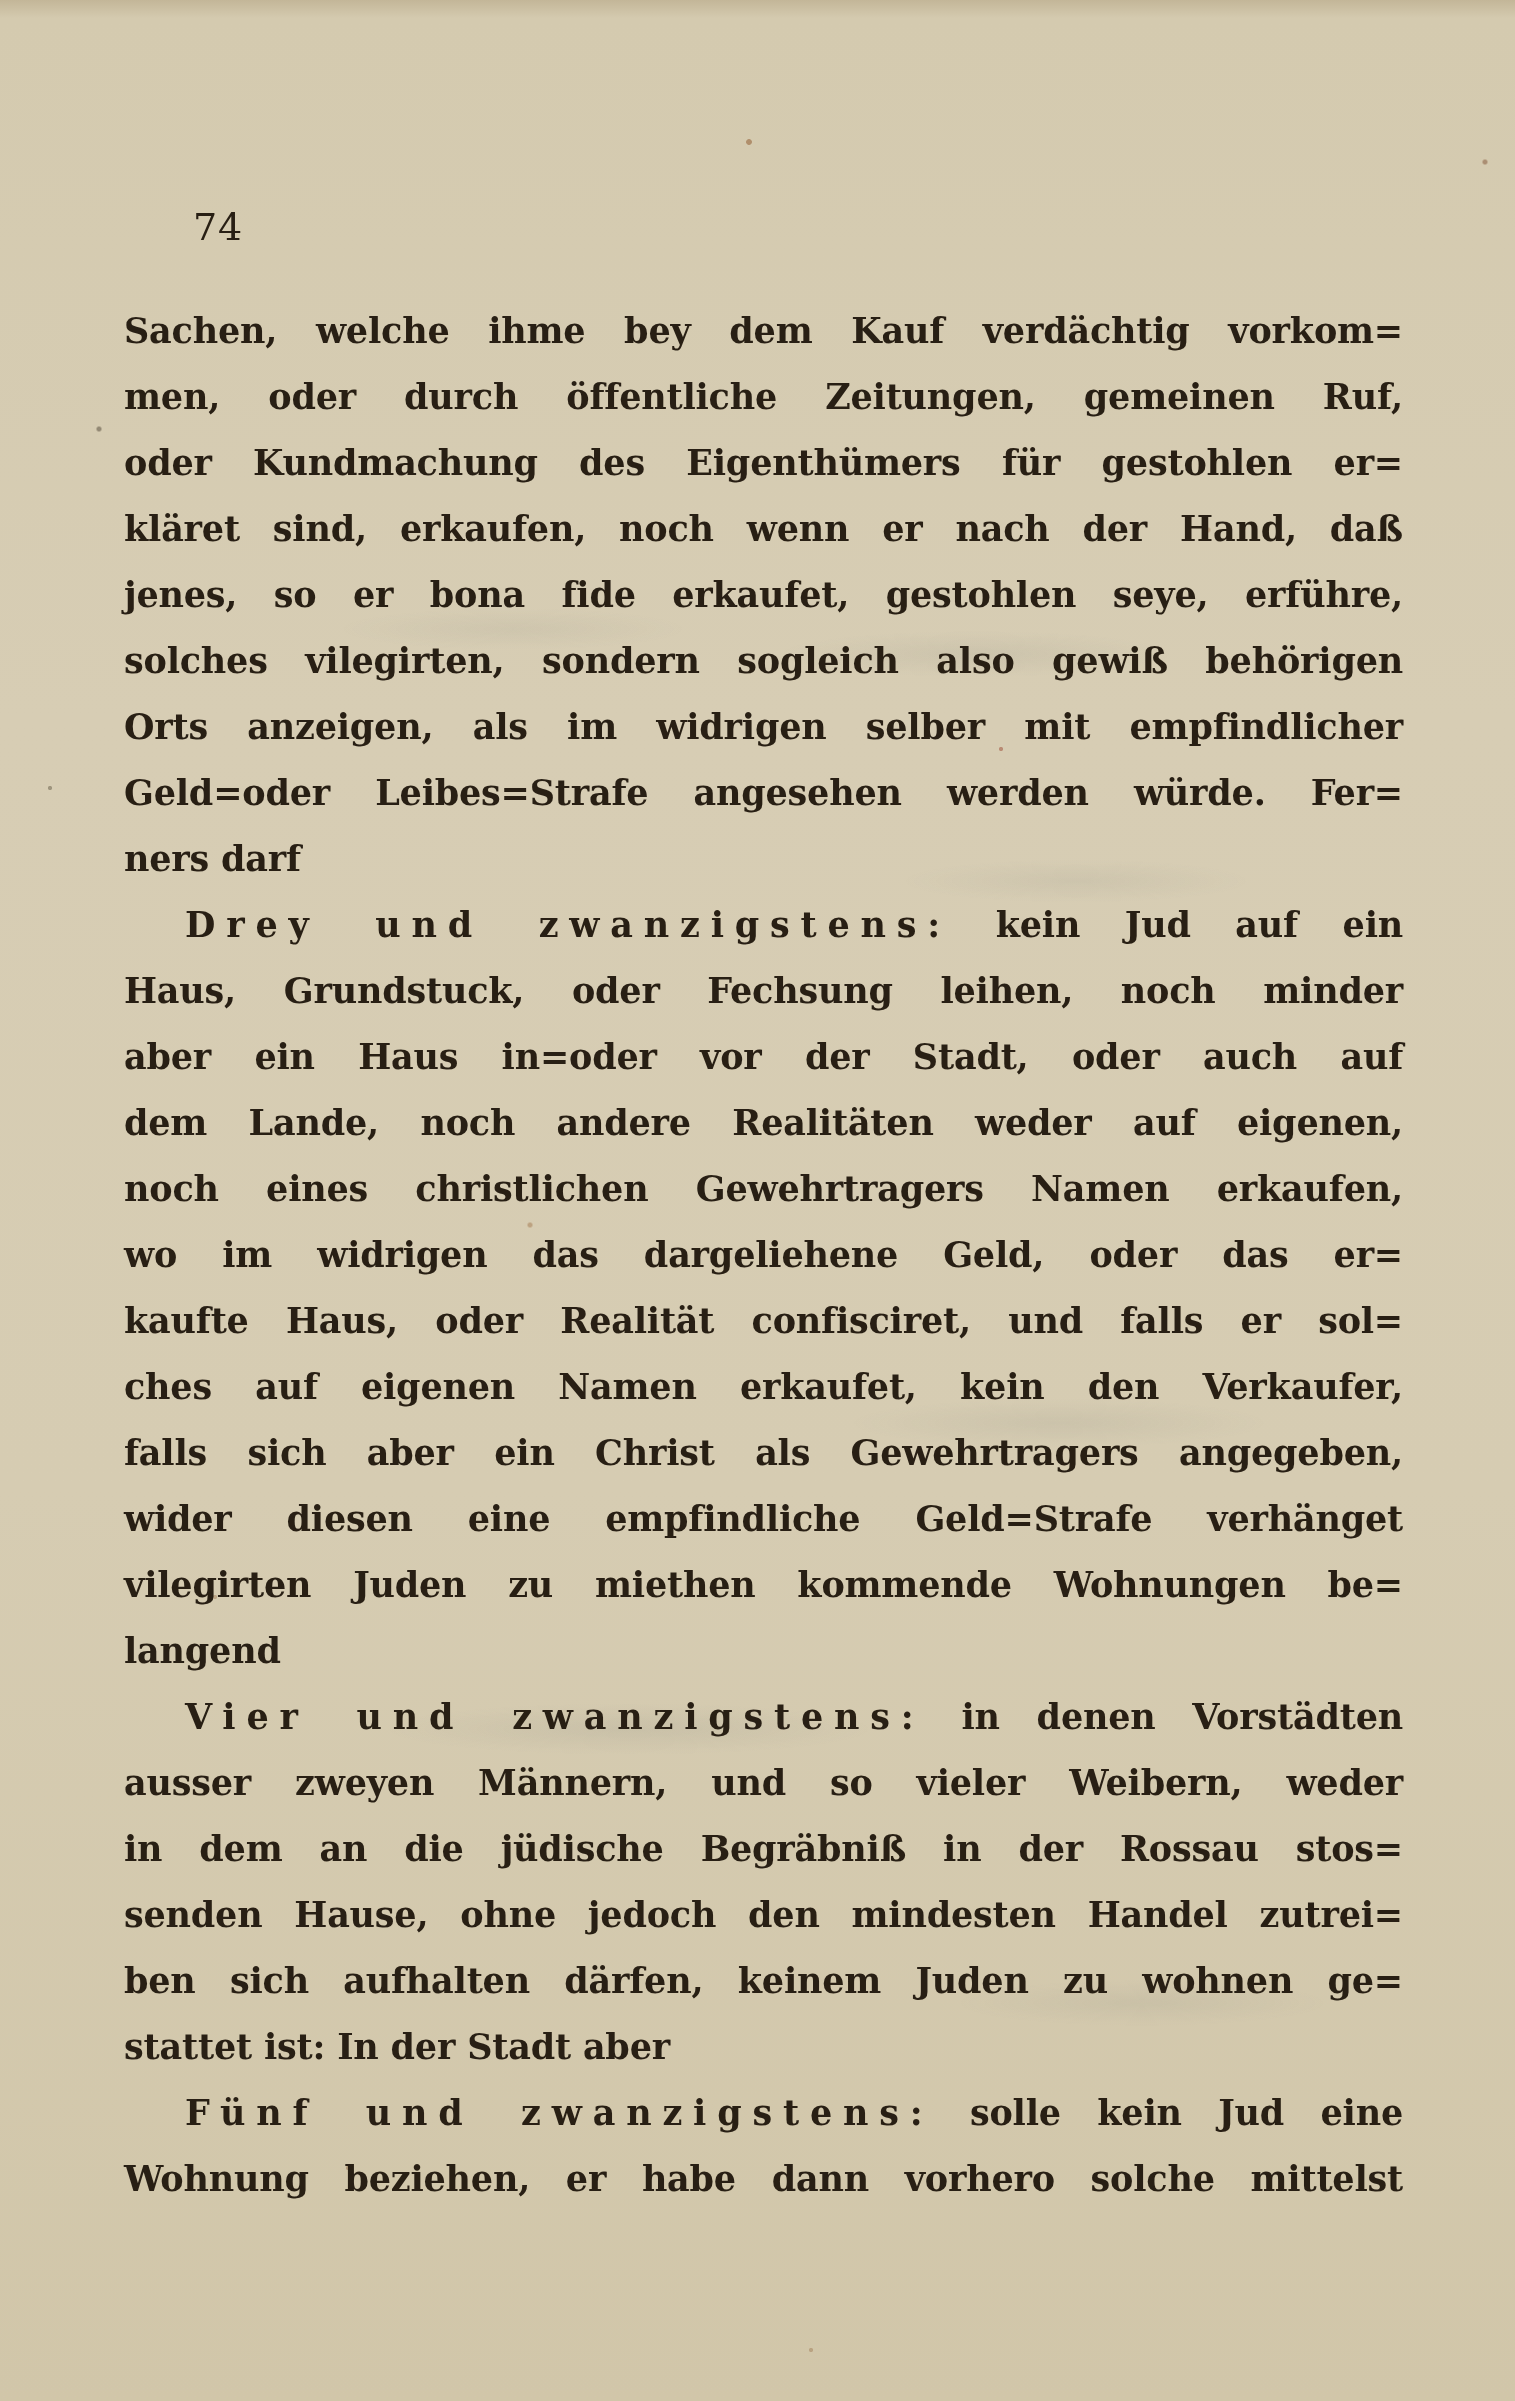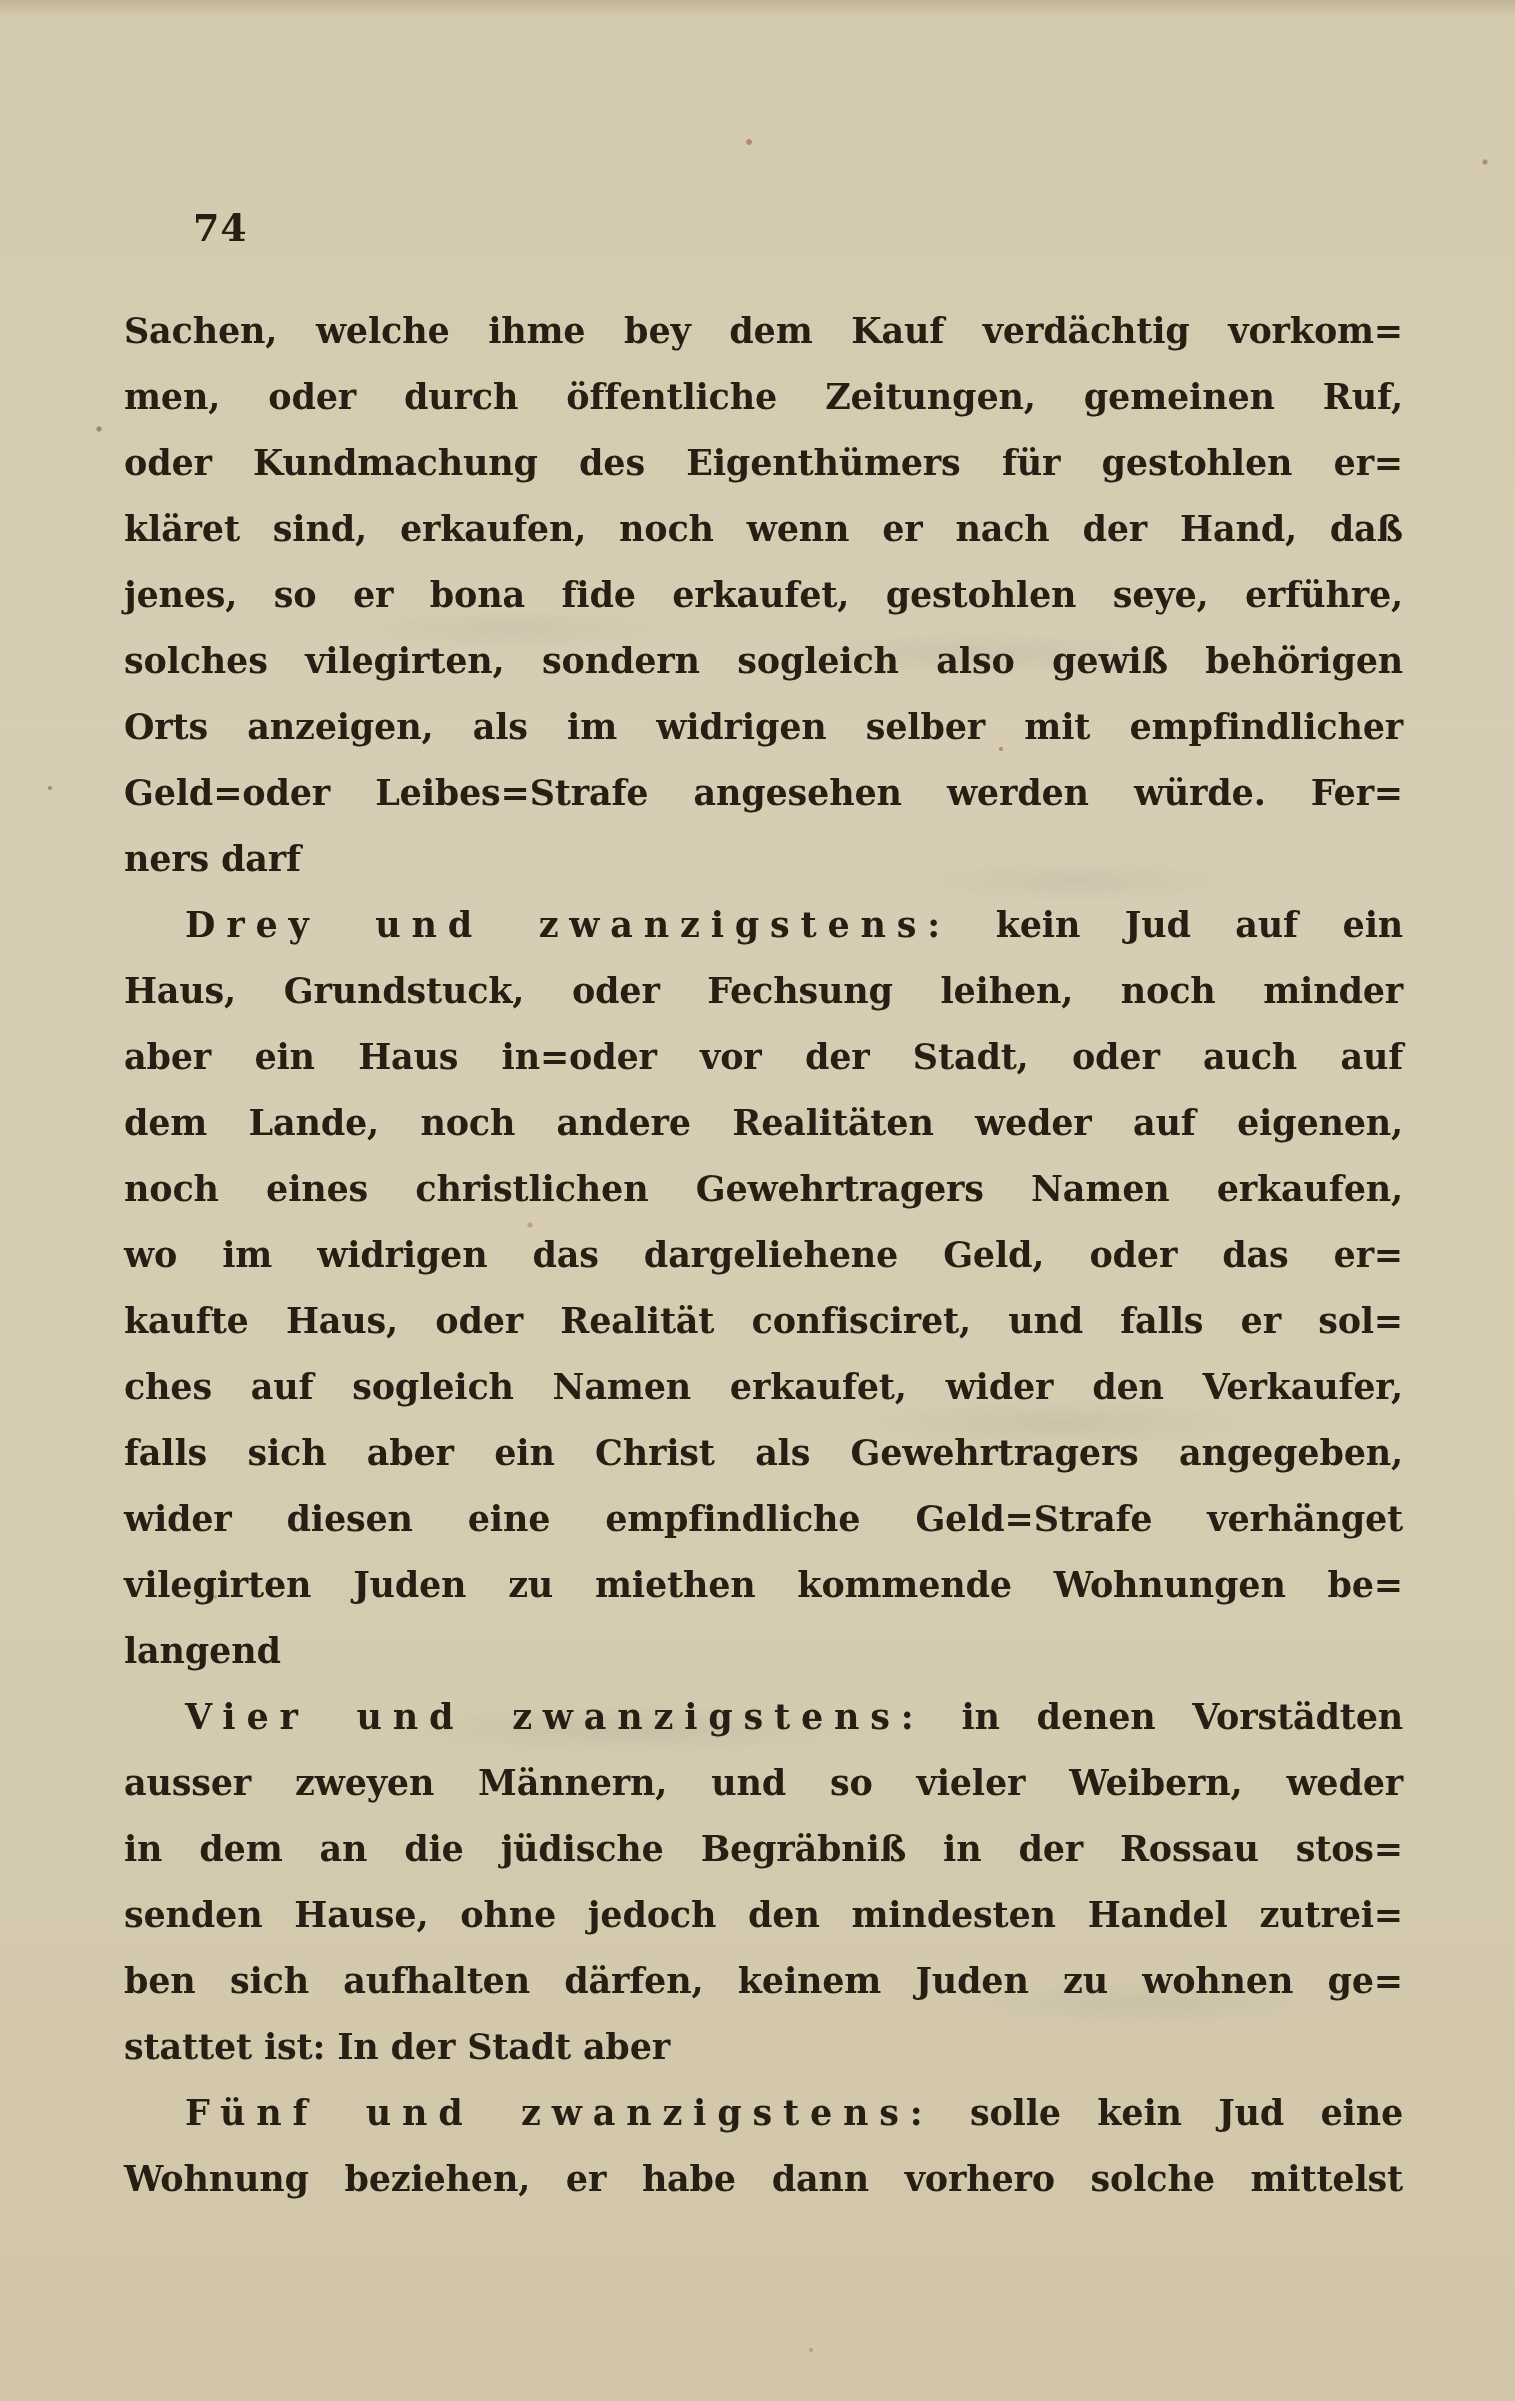--- a/index.html
+++ b/index.html
@@ -26,21 +26,21 @@
       radial-gradient(ellipse 265px 33px at 1142px 2003px, rgba(105,110,105,.09), transparent 70%),
       radial-gradient(ellipse 248px 30px at 513px 629px, rgba(105,110,105,.08), transparent 70%),
       
       linear-gradient(180deg, #c3b698 0px, #d4caaf 18px, #d7cdb4 30%, #d6ccb2 62%, #d1c6a9 100%);
     background-color:#d5cbb1;
     font-family:"DejaVu Serif", serif;
     color:#281f14;
   }
   .page-number{
     position:absolute;left:193px;top:205px;
-    font-size:38px;font-weight:700;letter-spacing:0.8px;
+    font-size:38px;font-weight:400;letter-spacing:0.8px;
   }
   .text-block{
     position:absolute;left:124px;top:298px;width:1279px;
   }
   .line{
     height:66px;line-height:66px;
     font-size:35px;font-weight:700;letter-spacing:-0.2px;
     white-space:nowrap;
     text-align:justify;text-align-last:justify;
     text-rendering:optimizeLegibility;
@@ -66,21 +66,21 @@
   <div class="line short">ners darf</div>
   <div class="line indent">
     <span class="spaced">Drey und zwanzigstens:</span><span> kein Jud auf ein</span>
   </div>
   <div class="line">Haus, Grundstuck, oder Fechsung leihen, noch minder</div>
   <div class="line">aber ein Haus in=oder vor der Stadt, oder auch auf</div>
   <div class="line">dem Lande, noch andere Realitäten weder auf eigenen,</div>
   <div class="line">noch eines christlichen Gewehrtragers Namen erkaufen,</div>
   <div class="line">wo im widrigen das dargeliehene Geld, oder das er=</div>
   <div class="line">kaufte Haus, oder Realität confisciret, und falls er sol=</div>
-  <div class="line">ches auf sogleich Namen erkaufet, wider den Verkaufer,</div>
+  <div class="line">ches auf eigenen Namen erkaufet, kein den Verkaufer,</div>
   <div class="line">falls sich aber ein Christ als Gewehrtragers angegeben,</div>
   <div class="line">wider diesen eine empfindliche Geld=Strafe verhänget</div>
   <div class="line">vilegirten Juden zu miethen kommende Wohnungen be=</div>
   <div class="line short">langend</div>
   <div class="line indent">
     <span class="spaced">Vier und zwanzigstens:</span><span> in denen Vorstädten</span>
   </div>
   <div class="line">ausser zweyen Männern, und so vieler Weibern, weder</div>
   <div class="line">in dem an die jüdische Begräbniß in der Rossau stos=</div>
   <div class="line">senden Hause, ohne jedoch den mindesten Handel zutrei=</div>

